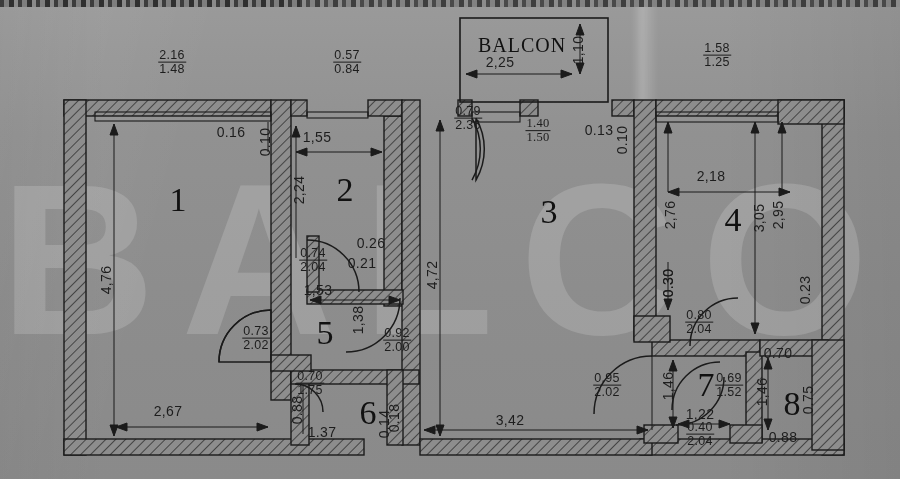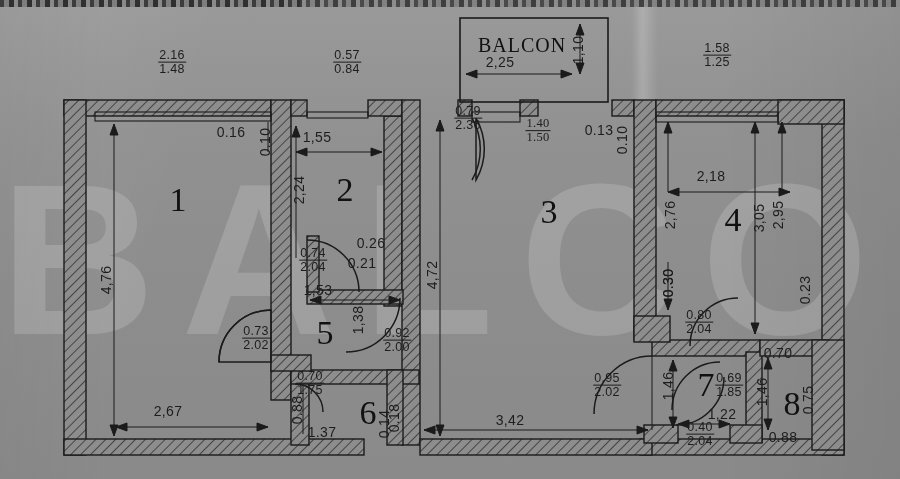--- a/index.html
+++ b/index.html
@@ -283,22 +283,22 @@
       <div class="lbl dim" style="left: 805px; top: 290px; transform: translate(-50%, -50%) rotate(-90deg);">0.23</div>
       <div class="lbl dim small" style="left: 699px; top: 322px; transform: translate(-50%, -50%);"><span class="frac"><span class="num">0.80</span><span class="den">2.04</span></span></div>
       <div class="lbl dim small" style="left: 256px; top: 338px; transform: translate(-50%, -50%);"><span class="frac"><span class="num">0.73</span><span class="den">2.02</span></span></div>
       <div class="lbl dim" style="left: 358px; top: 320px; transform: translate(-50%, -50%) rotate(-90deg);">1,38</div>
       <div class="lbl dim small" style="left: 310px; top: 383px; transform: translate(-50%, -50%);"><span class="frac"><span class="num">0.70</span><span class="den">1.75</span></span></div>
       <div class="lbl dim" style="left: 297px; top: 410px; transform: translate(-50%, -50%) rotate(-90deg);">0.88</div>
       <div class="lbl dim" style="left: 322px; top: 432px; transform: translate(-50%, -50%);">1.37</div>
       <div class="lbl dim" style="left: 384px; top: 424px; transform: translate(-50%, -50%) rotate(-90deg);">0.14</div>
       <div class="lbl dim" style="left: 394px; top: 418px; transform: translate(-50%, -50%) rotate(-90deg);">0.18</div>
       <div class="lbl dim" style="left: 668px; top: 386px; transform: translate(-50%, -50%) rotate(-90deg);">1,46</div>
-      <div class="lbl dim small" style="left: 729px; top: 385px; transform: translate(-50%, -50%);"><span class="frac"><span class="num">0.69</span><span class="den">1.85</span></span></div>
-      <div class="lbl dim" style="left: 700px; top: 414px; transform: translate(-50%, -50%); margin-left: 22px;">1,22</div>
+      <div class="lbl dim small" style="left: 729px; top: 385px; transform: translate(-50%, -50%);"><span class="frac"><span class="num">0.69</span><span class="den">1.52</span></span></div>
+      <div class="lbl dim" style="left: 700px; top: 414px; transform: translate(-50%, -50%);">1,22</div>
       <div class="lbl dim small" style="left: 700px; top: 434px; transform: translate(-50%, -50%);"><span class="frac"><span class="num">0.40</span><span class="den">2.04</span></span></div>
       <div class="lbl dim" style="left: 778px; top: 353px; transform: translate(-50%, -50%);">0.70</div>
       <div class="lbl dim" style="left: 762px; top: 392px; transform: translate(-50%, -50%) rotate(-90deg);">1,46</div>
       <div class="lbl dim" style="left: 808px; top: 400px; transform: translate(-50%, -50%) rotate(-90deg);">0.75</div>
       <div class="lbl dim" style="left: 783px; top: 437px; transform: translate(-50%, -50%);">0.88</div>
       <div class="lbl dim" style="left: 668px; top: 283px; transform: translate(-50%, -50%) rotate(-90deg);">0.30</div>
       <div class="lbl roomno" style="left: 178px; top: 200px; transform: translate(-50%, -50%);">1</div>
       <div class="lbl roomno" style="left: 345px; top: 190px; transform: translate(-50%, -50%);">2</div>
       <div class="lbl roomno" style="left: 549px; top: 212px; transform: translate(-50%, -50%);">3</div>
       <div class="lbl roomno" style="left: 733px; top: 220px; transform: translate(-50%, -50%);">4</div>

